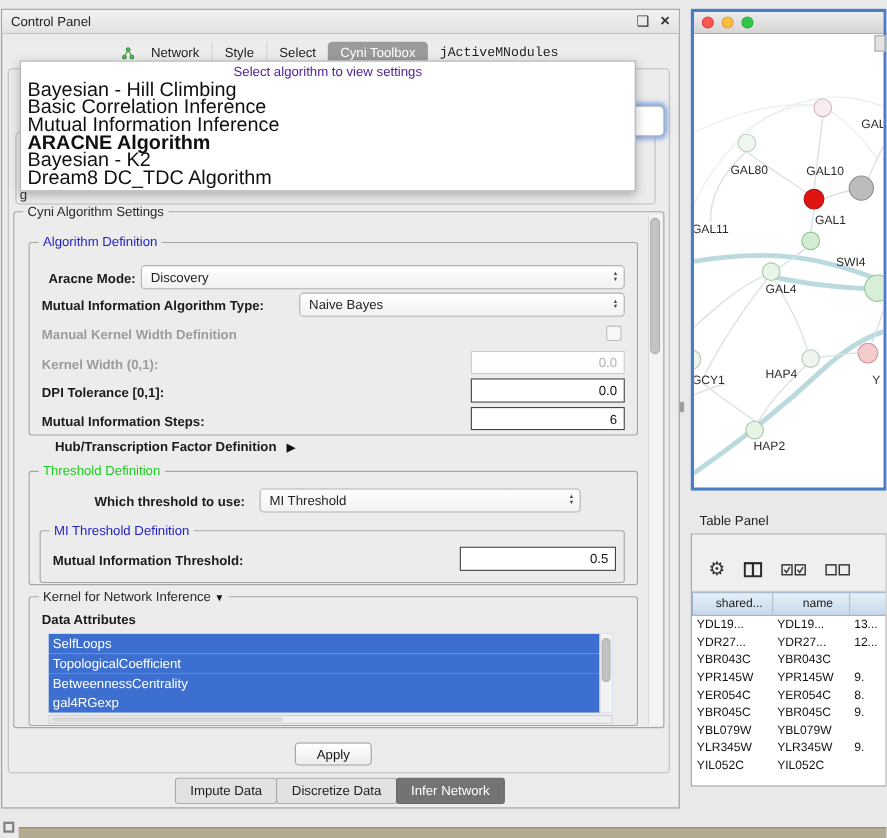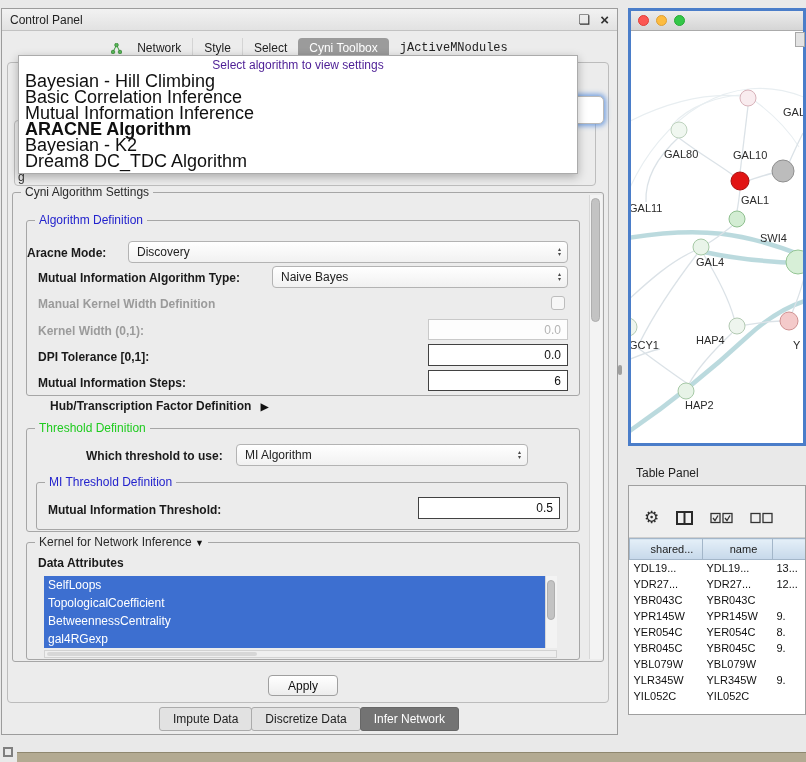--- a/index.html
+++ b/index.html
@@ -190,21 +190,21 @@
   <div class="group" style="left:12px;top:192px;width:592px;height:470px;">
     <span class="group-title">Cyni Algorithm Settings</span>
   </div>
   <div class="sb-track-v" style="left:589px;top:195px;width:13px;height:464px;"></div>
   <div class="sb-thumb" style="left:591px;top:198px;width:9px;height:124px;"></div>
 
   <div class="group" style="left:26px;top:220px;width:554px;height:176px;">
     <span class="group-title gt-blue">Algorithm Definition</span>
   </div>
 
-  <span class="lbl" style="left:27px;top:246px;">Aracne Mode:</span>
+  <span class="lbl" style="left:44px;top:246px;">Aracne Mode:</span>
   <div class="combo" style="left:128px;top:241px;width:440px;">
     <span>Discovery</span>
     <span class="combo-arrows">
         <i>▴</i>
         <i>▾</i>
       </span>
   </div>
 
   <span class="lbl" style="left:38px;top:271px;">Mutual Information Algorithm Type:</span>
   <div class="combo" style="left:272px;top:266px;width:296px;">
@@ -237,21 +237,21 @@
     <span>Hub/Transcription Factor Definition</span>
     <span class="hub-arrow">▶</span>
   </span>
 
   <div class="group" style="left:26px;top:428px;width:554px;height:104px;">
     <span class="group-title gt-green">Threshold Definition</span>
   </div>
 
   <span class="lbl" style="left:86px;top:449px;">Which threshold to use:</span>
   <div class="combo" style="left:236px;top:444px;width:292px;">
-    <span>MI Algorithm</span>
+    <span>MI Threshold</span>
     <span class="combo-arrows">
         <i>▴</i>
         <i>▾</i>
       </span>
   </div>
 
   <div class="group" style="left:36px;top:482px;width:532px;height:48px;">
     <span class="group-title gt-blue">MI Threshold Definition</span>
   </div>
   <span class="lbl" style="left:48px;top:503px;">Mutual Information Threshold:</span>

